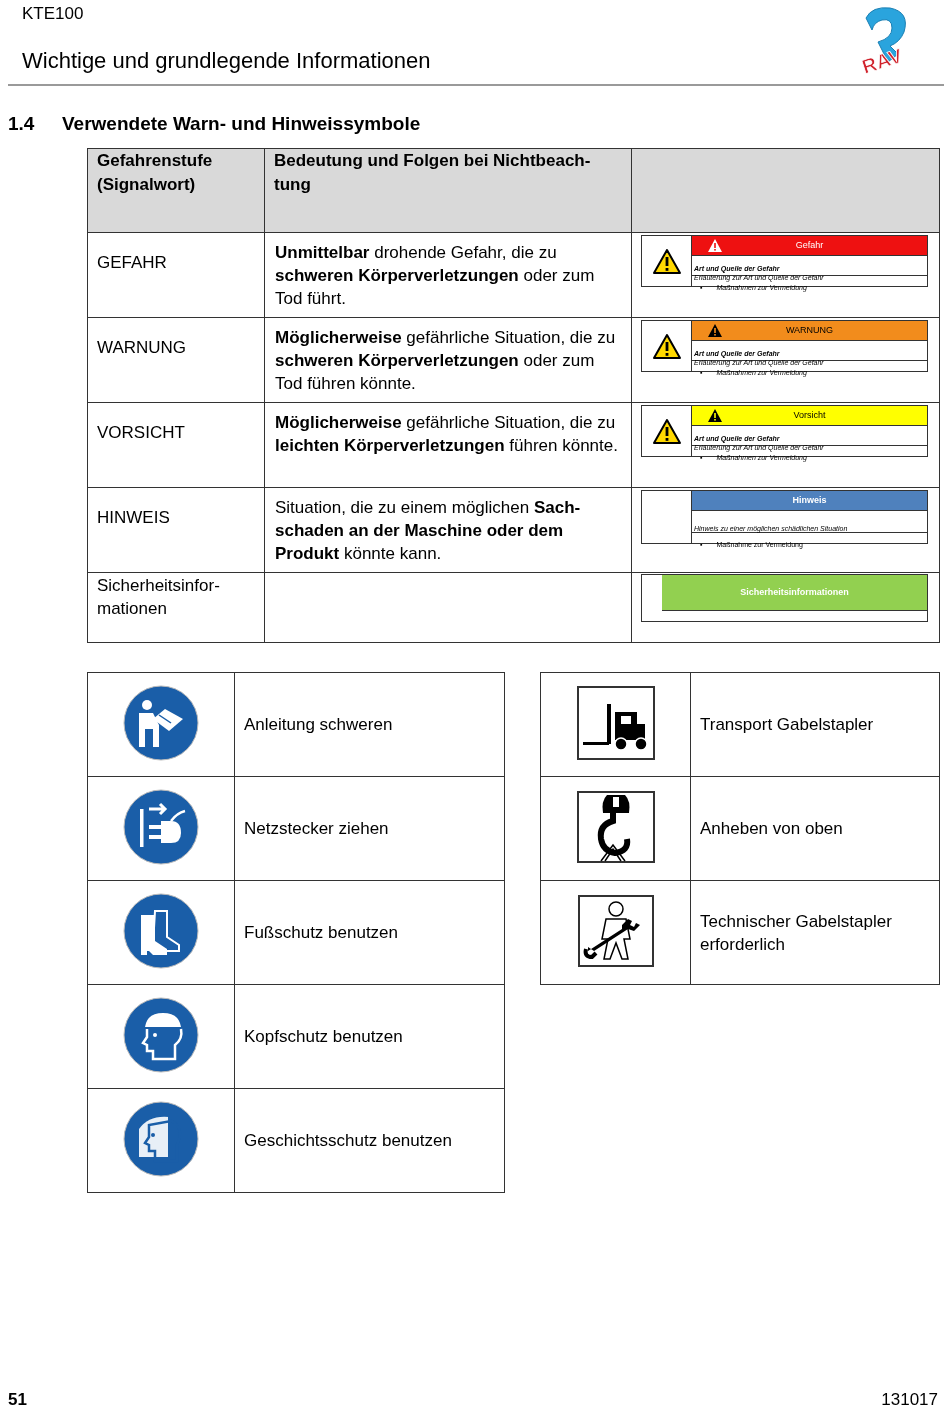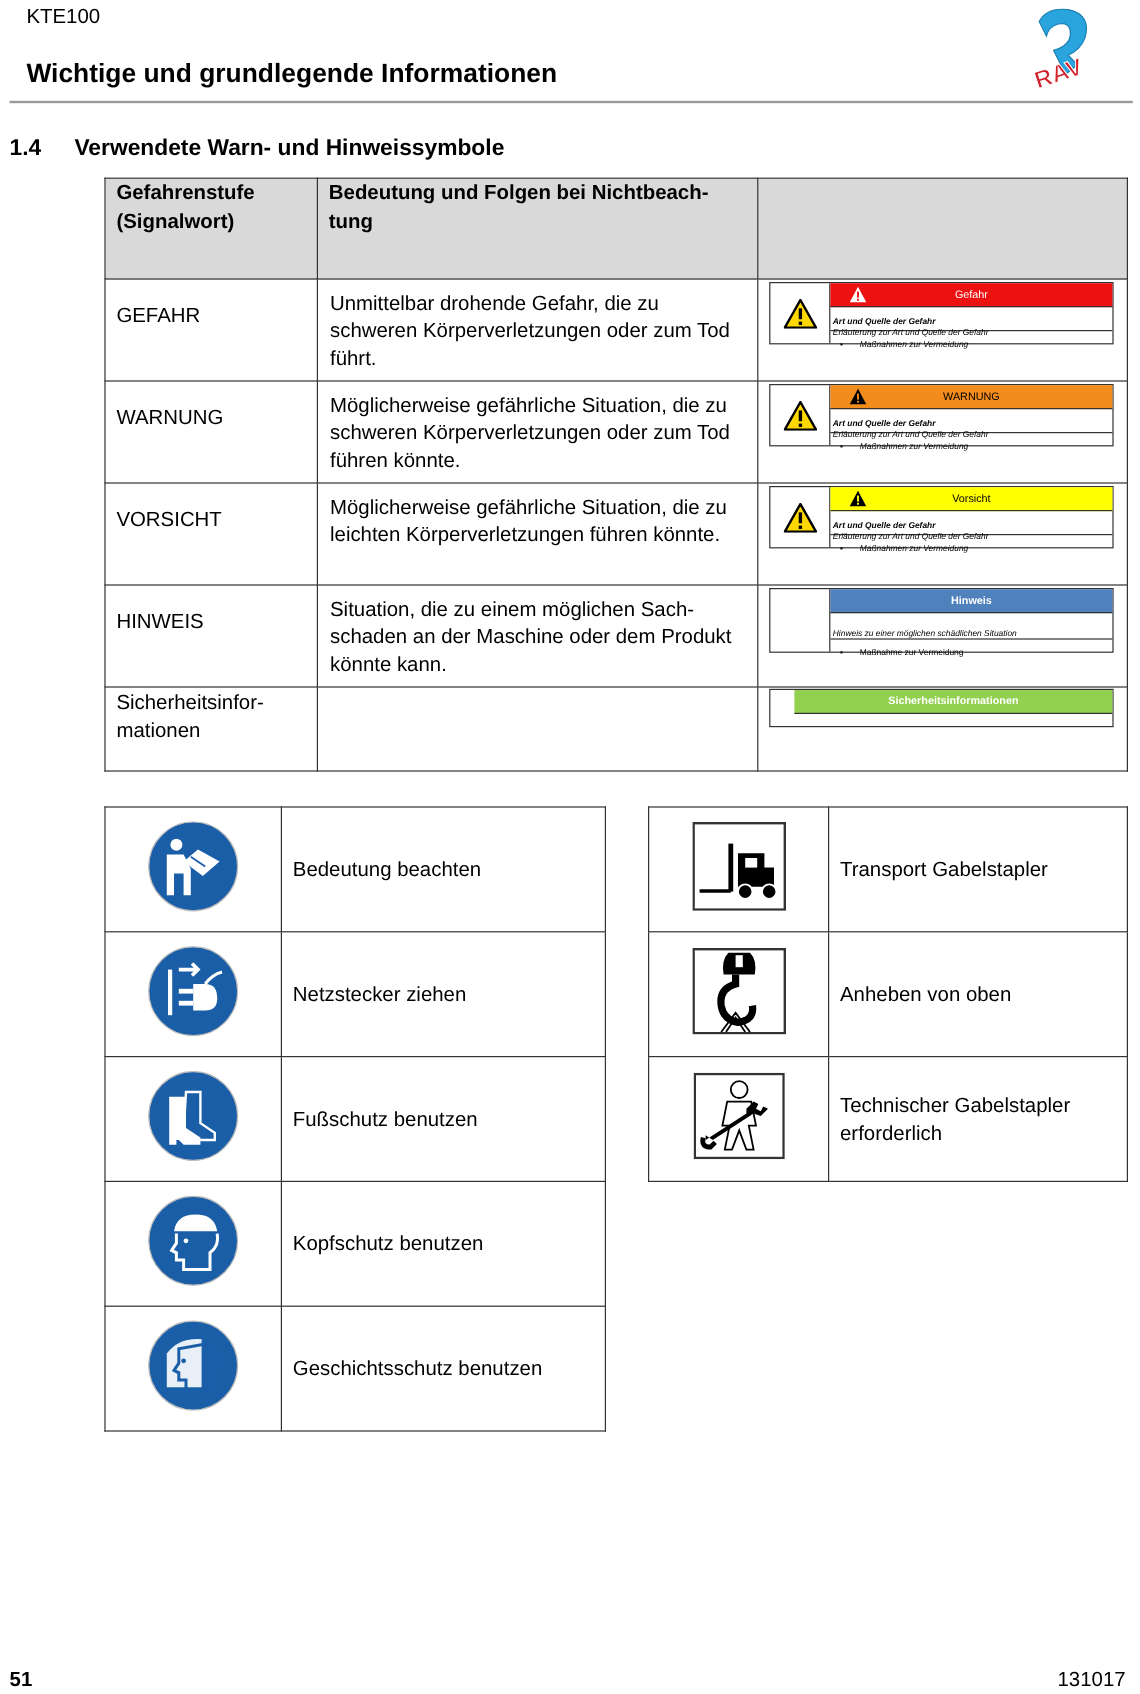--- a/index.html
+++ b/index.html
@@ -1,54 +1,54 @@
 <!DOCTYPE html>
 <html><head>
 <meta charset="utf-8">
 <style>
   * { box-sizing: border-box; margin: 0; padding: 0; }
   html, body { width: 950px; height: 1412px; background: #ffffff; overflow: hidden; }
   body { position: relative; font-family: "Liberation Sans", sans-serif; color: #000; }
 
   .doc-code { position: absolute; left: 22px; top: 4px; font-size: 17px; }
-  .page-heading { position: absolute; left: 22px; top: 48px; font-size: 22px; font-weight: bold; }
+  .page-heading { position: absolute; left: 22px; top: 48px; font-size: 22px; font-weight: normal; }
   .header-rule { position: absolute; left: 8px; top: 84px; width: 936px; height: 2px; background: #9a9a9a; }
   .logo { position: absolute; left: 852px; top: 2px; width: 66px; height: 74px; }
 
   .section-title { position: absolute; left: 8px; top: 113px; font-size: 19px; font-weight: bold; }
   .section-title .num { display: inline-block; width: 54px; }
 
   
   .sig-table { position: absolute; left: 87px; top: 148px; width: 852px; border-collapse: collapse; table-layout: fixed; }
   .sig-table td, .sig-table th { border: 1px solid #333; vertical-align: top; }
   .sig-table th { background: #d9d9d9; font-weight: bold; text-align: left; font-size: 17px; line-height: 24px; padding: 0 9px; height: 84px; }
   .sig-table .c1 { width: 177px; }
   .sig-table .c2 { width: 367px; }
   .sig-table .c3 { width: 308px; }
   .sig-table td { height: 85px; font-size: 17px; line-height: 23px; }
   .sig-table td.word { padding: 18px 9px 0 9px; }
   .sig-table td.desc { padding: 8px 9px 0 10px; }
   .sig-table tr.last td { height: 70px; }
   .sig-table tr.last td.word { padding-top: 1px; }
   .sig-table td.preview { padding: 0; position: relative; }
-  .b { font-weight: normal; }
+  .b { font-weight: bold; }
 
   
   .mini { position: absolute; left: 9px; top: 1px; width: 287px; border: 1px solid #333; display: flex; background: #fff; }
   .mini .icon-col { width: 50px; border-right: 1px solid #333; display: flex; align-items: center; justify-content: center; }
   .mini .body-col { flex: 1; font-size: 7px; font-style: italic; }
   .mini .hdr { height: 20px; display: flex; align-items: center; justify-content: center; font-size: 9px; font-style: normal; position: relative; border-bottom: 1px solid #333; }
   .mini .hdr .tri { position: absolute; left: 16px; top: 3px; }
   .mini .line1 { font-weight: bold; padding: 1px 2px 0; height: 10px; }
   .mini .line2 { padding: 0 2px; height: 10px; border-bottom: 1px solid #333; }
   .mini .line3 { padding: 0 8px; height: 10px; }
   .mini .line3 span.dot { margin-right: 14px; font-style: normal; }
   .mini.hinweis .line2 { height: 22px; padding-top: 6px; border-bottom: 1px solid #333; }
   .mini.sicher { flex-direction: column; }
-  .mini.sicher .hdr { height: 20px; margin-left: 20px; }
+  .mini.sicher .hdr { height: 36px; margin-left: 20px; }
   .mini.sicher .blank { height: 10px; }
 
   
   .pic-table { position: absolute; border-collapse: collapse; table-layout: fixed; }
   .pic-table td { border: 1px solid #333; height: 104px; vertical-align: middle; }
   .pic-table td.ic { padding: 0; text-align: center; }
   .pic-table td.lbl { font-size: 17px; line-height: 23px; padding: 0 9px; }
   .left-table { left: 87px; top: 672px; width: 417px; }
   .left-table .c1 { width: 147px; } .left-table .c2 { width: 270px; }
   .right-table { left: 540px; top: 672px; width: 399px; }
@@ -223,21 +223,21 @@
       <tr>
     <td class="ic">
       <svg width="76" height="76" viewBox="0 0 76 76">
             <circle cx="38" cy="38" r="37" fill="#1a5ea8" stroke="#bbb" stroke-width="1"></circle>
             <circle cx="24" cy="20" r="5" fill="#fff"></circle>
             <path d="M16 28 h14 l6 12 v22 h-6 v-18 h-8 v18 h-6 z" fill="#fff"></path>
             <path d="M30 34 l12 -10 l18 10 l-14 12 z" fill="#fff"></path>
             <path d="M36 30 l12 8" stroke="#1a5ea8" stroke-width="1.5"></path>
           </svg>
     </td>
-    <td class="lbl">Bedeutung beachten</td>
+    <td class="lbl">Anleitung schweren</td>
   </tr>
   <tr>
     <td class="ic">
       <svg width="76" height="76" viewBox="0 0 76 76">
             <circle cx="38" cy="38" r="37" fill="#1a5ea8" stroke="#bbb" stroke-width="1"></circle>
             <rect x="17" y="20" width="3.5" height="38" fill="#fff"></rect>
             <path d="M26 20 h16 m-5 -5 l5 5 l-5 5" stroke="#fff" stroke-width="3" fill="none"></path>
             <rect x="26" y="36" width="12" height="4" fill="#fff"></rect>
             <rect x="26" y="46" width="12" height="4" fill="#fff"></rect>
             <path d="M38 32 h10 q10 0 10 12 q0 10 -10 10 h-10 z" fill="#fff"></path>

